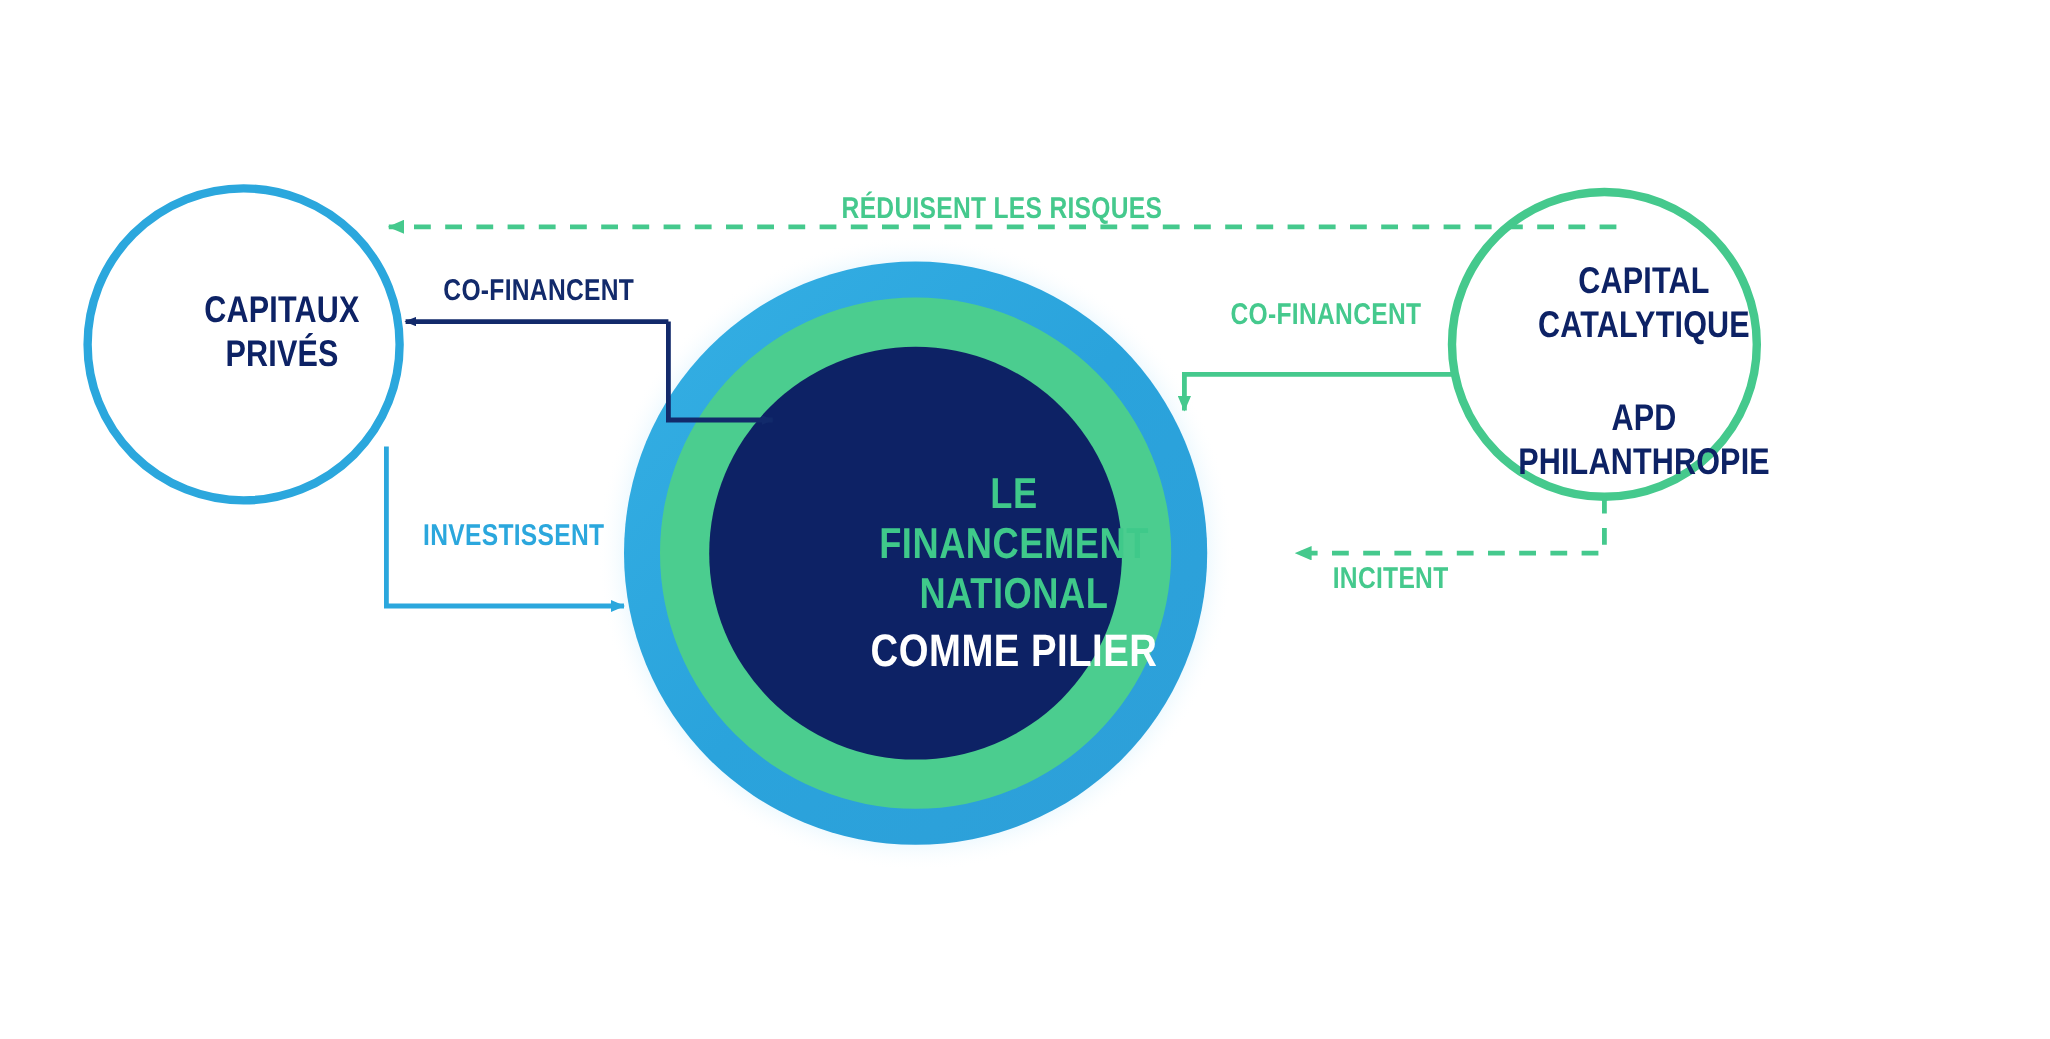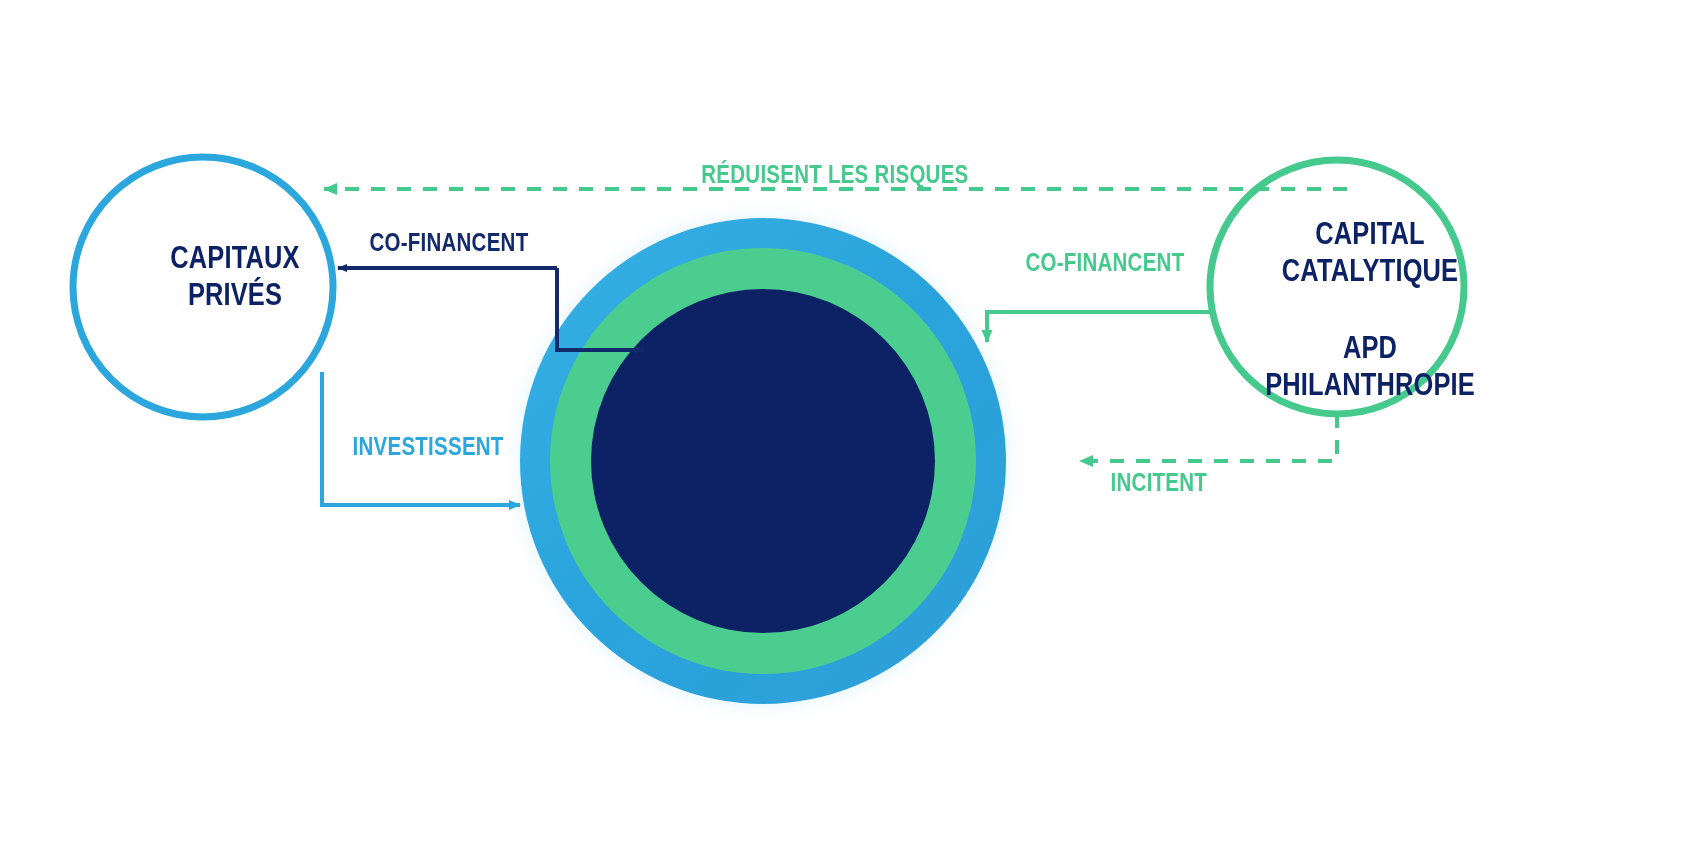--- a/index.html
+++ b/index.html
@@ -160,20 +160,26 @@
 
   <div class="node-label" id="left-node-label">CAPITAUX
 PRIVÉS</div>
 
   <div class="node-label" id="right-node-label-top">CAPITAL
 CATALYTIQUE</div>
 
   <div class="node-label" id="right-node-label-bottom">APD
 PHILANTHROPIE</div>
 
+  <div id="center-label">
+    <div class="line">LE</div>
+    <div class="line">FINANCEMENT</div>
+    <div class="line">NATIONAL</div>
+    <div class="line pillar">COMME PILIER</div>
+  </div>
 
   <div class="edge-label green" id="lbl-reduisent">RÉDUISENT LES RISQUES</div>
 
   <div class="edge-label navy" id="lbl-cofin-left">CO-FINANCENT</div>
 
   <div class="edge-label blue" id="lbl-investissent">INVESTISSENT</div>
 
   <div class="edge-label green" id="lbl-cofin-right">CO-FINANCENT</div>
 
   <div class="edge-label green" id="lbl-incitent">INCITENT</div>

